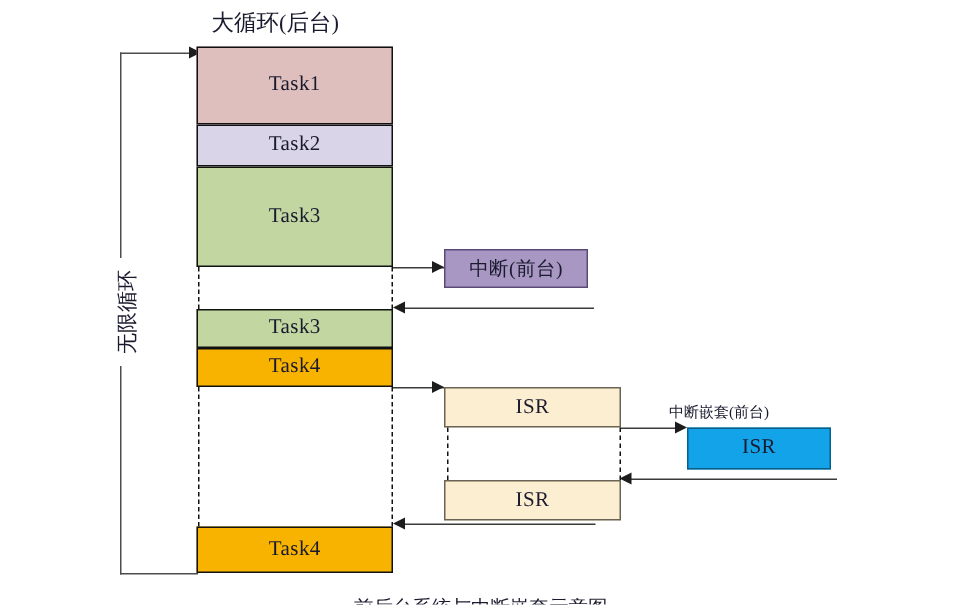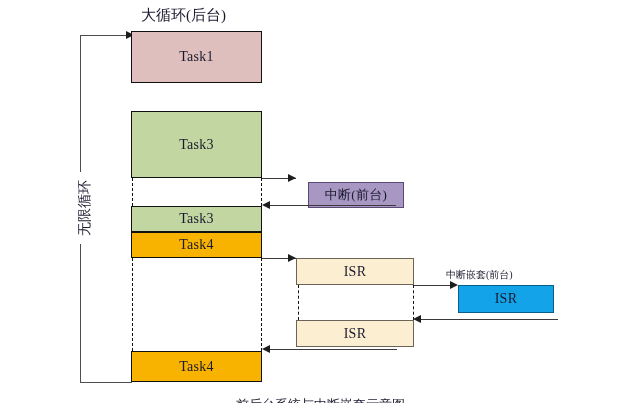--- a/index.html
+++ b/index.html
@@ -102,20 +102,23 @@
   <div class="vline" style="left:80px;top:35px;height:348px;"></div>
 
   <div class="hline" style="left:80px;top:382px;width:52px;"></div>
 
   <div class="vtext" style="left:49px;top:197px;width:72px;text-align:center;">无限循环</div>
 
   <div class="box box-dark-border" style="left:131px;top:31px;width:131px;height:52px;background:#debfbd;">
     <span>Task1</span>
   </div>
 
+  <div class="box box-dark-border" style="left:131px;top:83px;width:131px;height:28px;background:#d9d4e7;">
+    <span>Task2</span>
+  </div>
 
   <div class="box box-dark-border" style="left:131px;top:111px;width:131px;height:67px;background:#c1d6a1;">
     <span>Task3</span>
   </div>
 
   <div class="gapcell" style="left:131px;top:178px;width:131px;height:28px;"></div>
 
   <div class="box box-dark-border" style="left:131px;top:206px;width:131px;height:26px;background:#c1d6a1;">
     <span>Task3</span>
   </div>
@@ -132,21 +135,21 @@
 
   <div class="vdash" style="left:132px;top:178px;height:28px;"></div>
   <div class="vdash" style="left:261px;top:178px;height:28px;"></div>
 
   <div class="vdash" style="left:132px;top:258px;height:93px;"></div>
   <div class="vdash" style="left:261px;top:258px;height:93px;"></div>
 
   <div class="hsolid" style="left:262px;top:178px;width:34px;"></div>
   <div class="ar ar-r" style="left:288px;top:173.5px;"></div>
 
-  <div class="box box-purple-border" style="left:296px;top:182px;width:96px;height:26px;background:#a797c2;font-size:13px;margin-left:12px;">
+  <div class="box box-purple-border" style="left:296px;top:166px;width:96px;height:26px;background:#a797c2;font-size:13px;">
     <span>中断(前台)</span>
   </div>
 
   <div class="hsolid" style="left:266px;top:205px;width:130px;"></div>
   <div class="ar ar-l" style="left:262px;top:200.5px;"></div>
 
   <div class="hsolid" style="left:262px;top:258px;width:34px;"></div>
   <div class="ar ar-r" style="left:288px;top:253.5px;"></div>
 
   <div class="box box-gray-border" style="left:296px;top:258px;width:118px;height:27px;background:#fceed0;">

